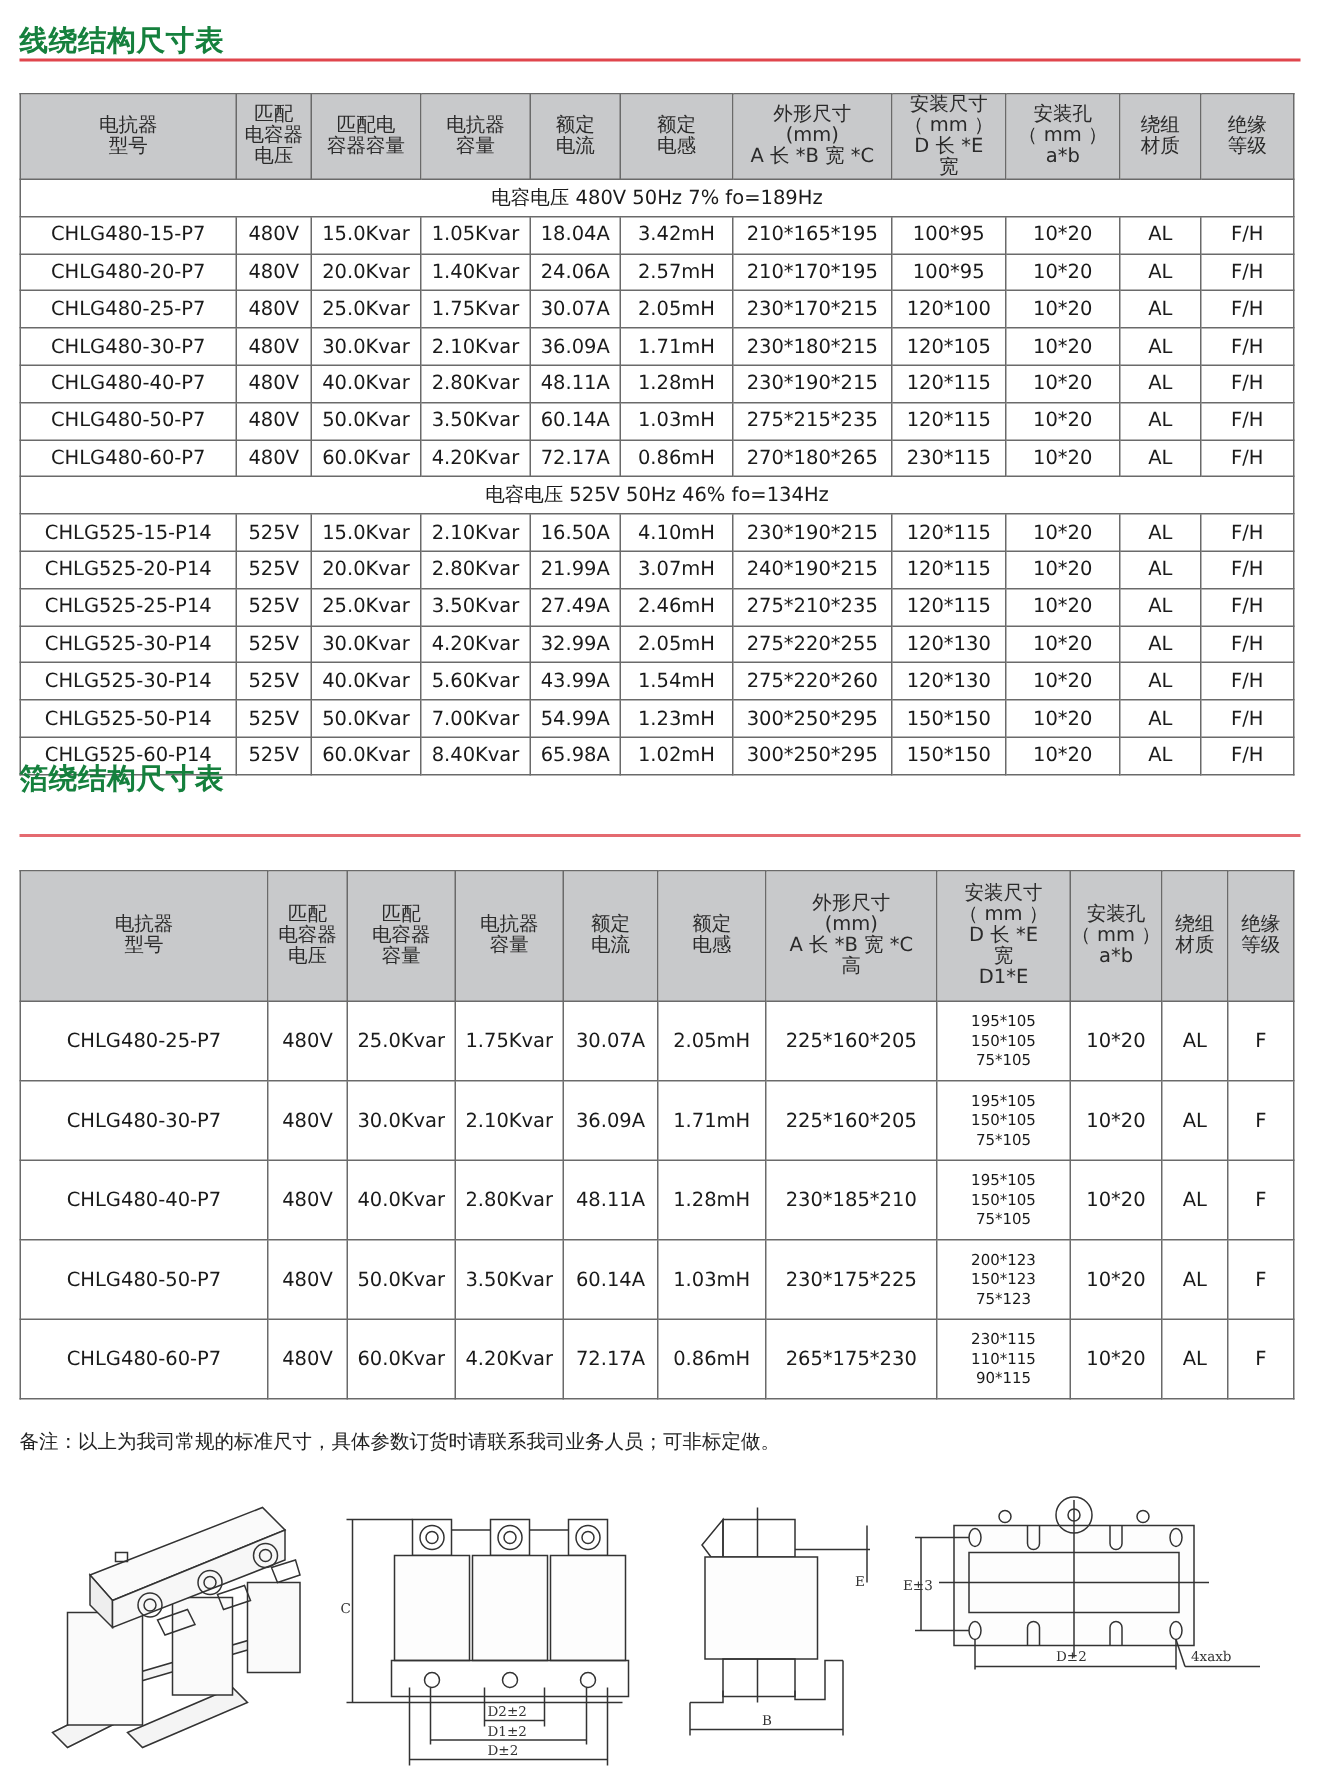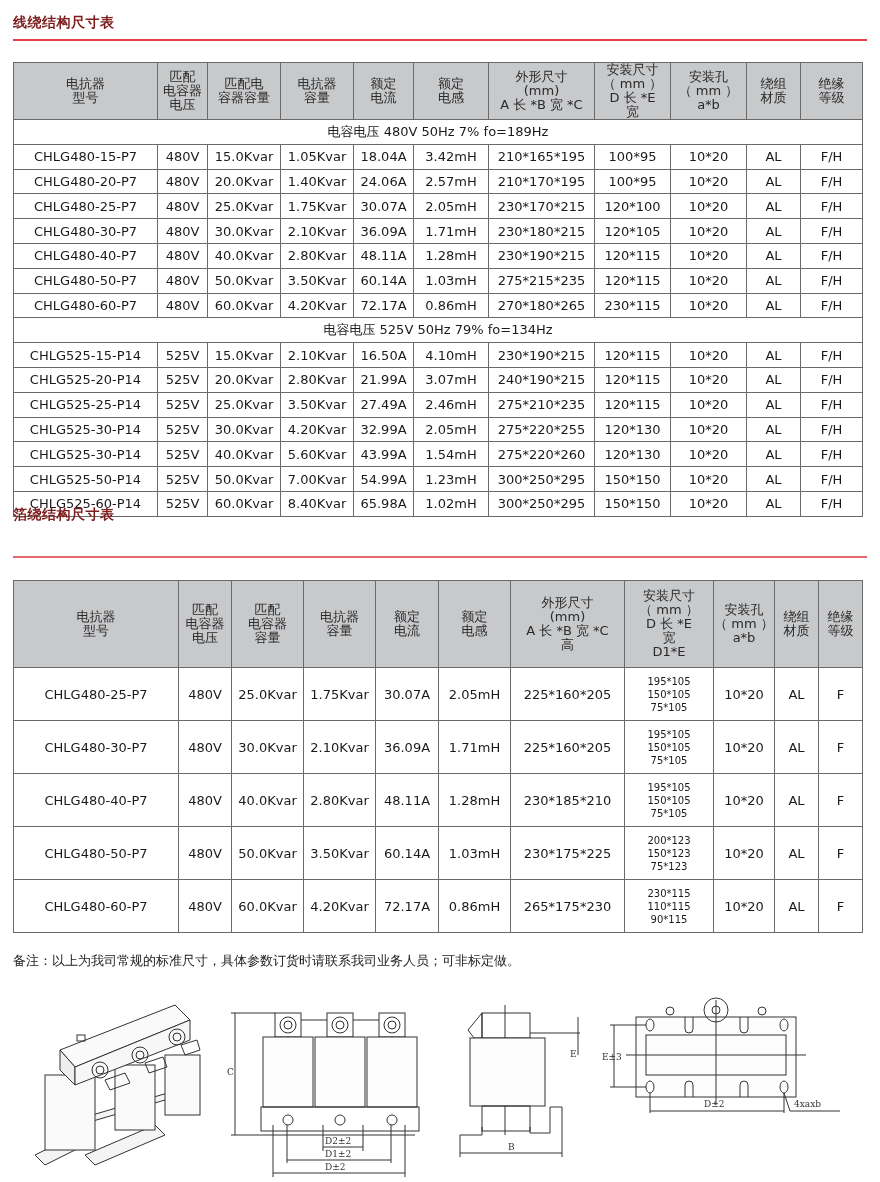--- a/index.html
+++ b/index.html
@@ -1,18 +1,18 @@
 <!DOCTYPE html>
 <html><head>
 <meta charset="utf-8">
 <style>
   html, body { margin:0; padding:0; background:#ffffff; }
   body { width:880px; height:1182px; position:relative; overflow:hidden;
          font-family:"DejaVu Sans", "Liberation Sans", sans-serif; color:#1a1a1a; }
-  .section-title { position:absolute; left:13px; font-size:14px; font-weight:bold; color:#7f1d1d; letter-spacing:0.5px; }
+  .section-title { position:absolute; left:13px; font-size:19px; font-weight:bold; color:#15803d; letter-spacing:0.5px; }
   .title-rule { position:absolute; left:13px; right:13px; height:2px; background:#e0454c; }
   table { position:absolute; border-collapse:collapse; table-layout:fixed; }
   td, th { border:1px solid #6a6a6a; text-align:center; vertical-align:middle; padding:0; overflow:hidden; white-space:nowrap; }
   th { background:#c8c9cb; font-weight:normal; font-size:13px; line-height:14px; color:#2a2a2a; white-space:normal; }
   td { font-size:13px; color:#1a1a1a; }
   #t1 { left:13px; top:62px; width:849px; }
   #t1 thead tr { height:53px; }
   #t1 tbody tr { height:24.8px; }
   #t1 td.sect { text-align:center; font-size:13px; }
   #t2 { left:13px; top:580px; width:849px; }
@@ -164,21 +164,21 @@
         <td>4.20Kvar</td>
         <td>72.17A</td>
         <td>0.86mH</td>
         <td>270*180*265</td>
         <td>230*115</td>
         <td>10*20</td>
         <td>AL</td>
         <td>F/H</td>
       </tr>
       <tr>
-        <td colspan="11" class="sect">电容电压 525V 50Hz 79% fo=134Hz</td>
+        <td colspan="11" class="sect">电容电压 525V 50Hz 46% fo=134Hz</td>
       </tr>
       <tr>
         <td>CHLG525-15-P14</td>
         <td>525V</td>
         <td>15.0Kvar</td>
         <td>2.10Kvar</td>
         <td>16.50A</td>
         <td>4.10mH</td>
         <td>230*190*215</td>
         <td>120*115</td>

